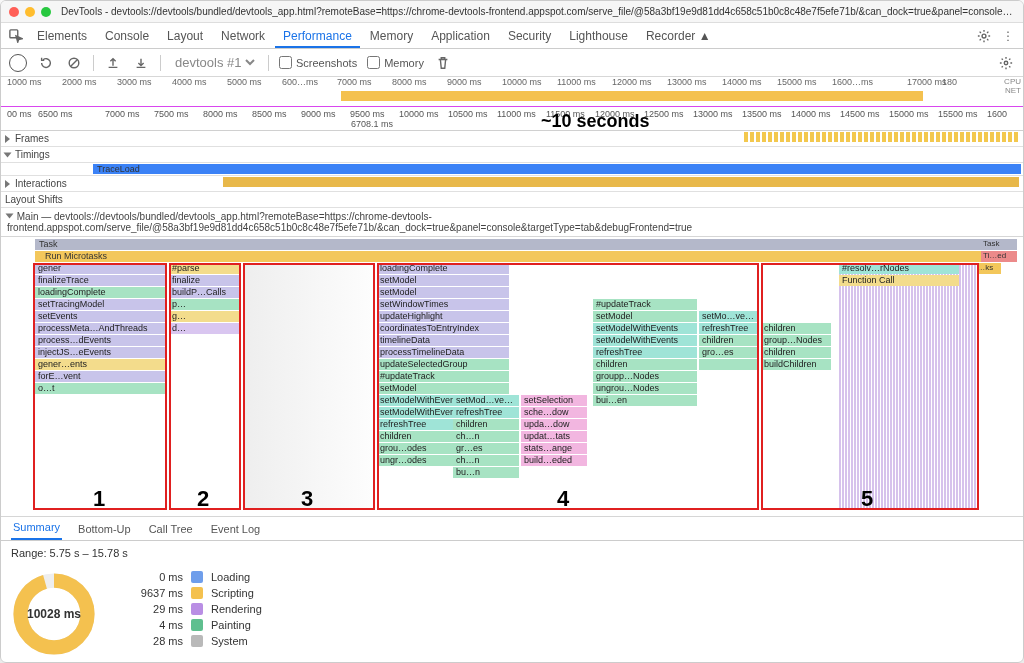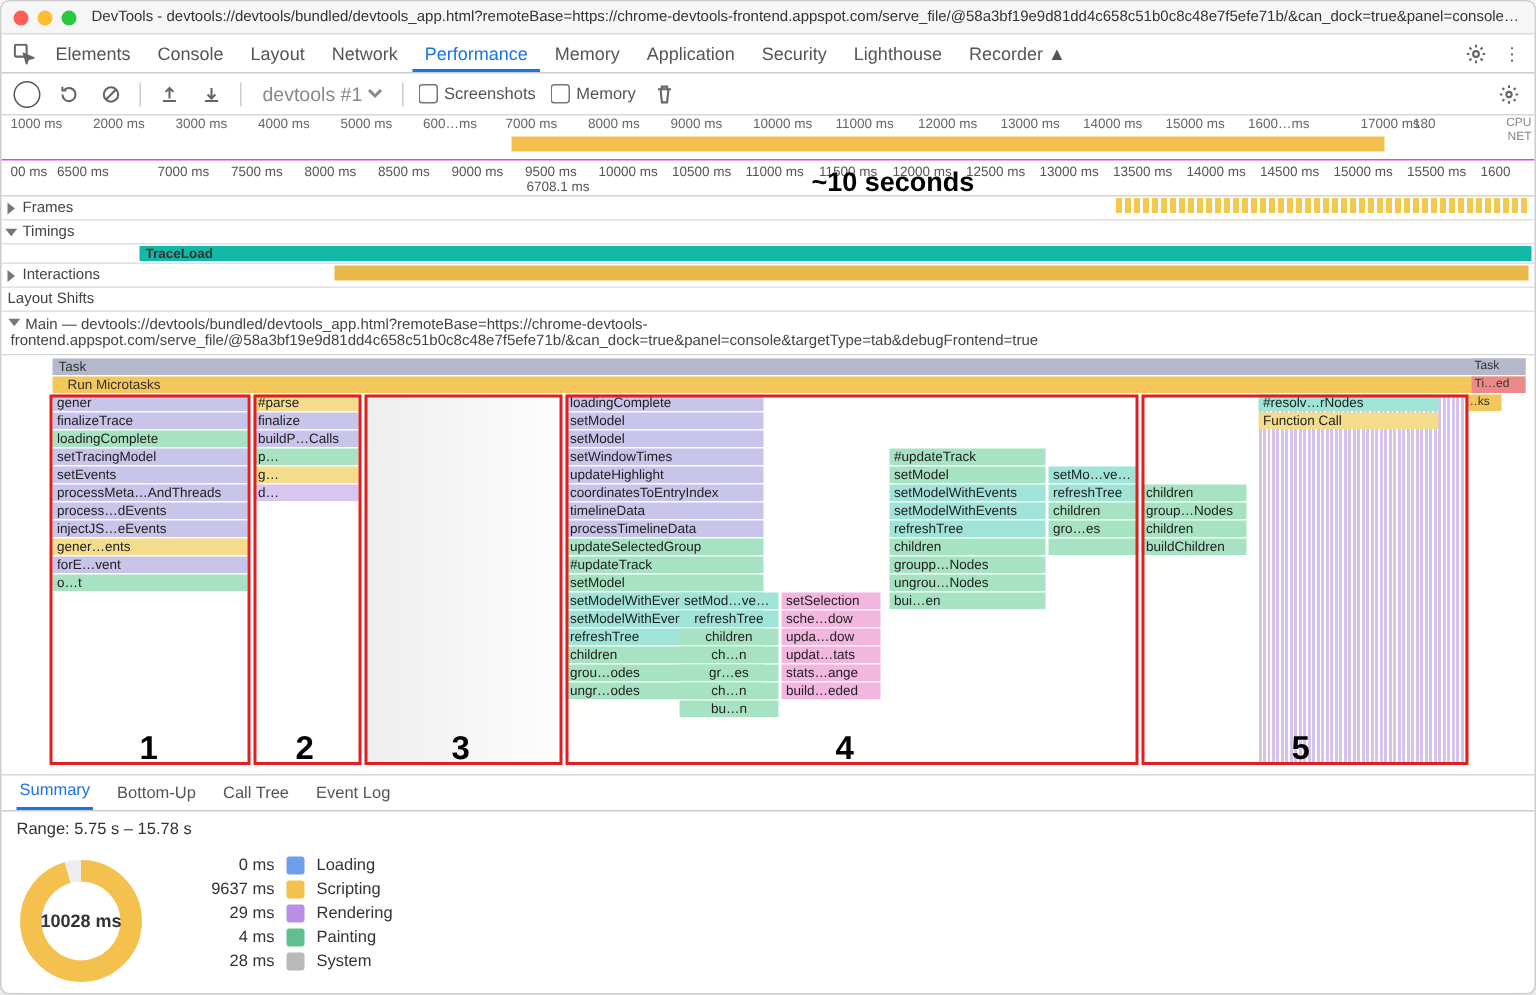--- a/index.html
+++ b/index.html
@@ -34,21 +34,21 @@
   .ruler2 .tick { position:absolute; top:2px; font-size:9px; color:#555;}
   .ruler2 .center { position:absolute; top:12px; font-size:9px; color:#555;}
   .bigtext { position:absolute; top:4px; left:540px; font-size:18px; font-weight:600; color:#000;}
   
   .track { display:flex; border-bottom:1px solid #e0e0e0; font-size:10px;}
   .track .tname { width:92px; padding:2px 4px; color:#444; display:flex; align-items:center; gap:3px;}
   .track .tcontent { flex:1; position:relative; height:12px;}
   .chev { display:inline-block; width:0; height:0; border-top:4px solid transparent; border-bottom:4px solid transparent; border-left:5px solid #777; margin-right:2px;}
   .chev.down { transform:rotate(90deg);}
   .frames-stripes { position:absolute; right:4px; left:70%; top:1px; bottom:1px; background: repeating-linear-gradient(90deg,#f3c84e 0 4px,#fff 4px 6px); }
-  .traceload { position:absolute; left:0; right:2px; top:1px; bottom:1px; background:#14b8a6; font-size:9px; padding-left:4px; color:#333;font-weight:bold;}
+  .traceload { position:absolute; left:0; right:2px; top:1px; bottom:1px; background:#3b82f6; font-size:9px; padding-left:4px; color:#333;}
   .interbar { position:absolute; left:130px; right:4px; top:1px; bottom:1px; background:#e8b84a;}
   
   .mainhdr { padding:3px 6px; font-size:10px; color:#444; border-bottom:1px solid #d6d6d6; background:#fff;}
   
   .flame { position:relative; height:280px; border-bottom:1px solid #d6d6d6; overflow:hidden; background:#fff;}
   .taskbar { position:absolute; left:34px; right:6px; top:2px; height:11px; background:#b4b8ca; font-size:9px; padding-left:4px; color:#333;}
   .micro   { position:absolute; left:34px; right:6px; top:14px; height:11px; background:#f3c75b; font-size:9px; padding-left:10px; color:#333;}
   .rtask   { position:absolute; right:6px; top:2px; width:36px; height:11px; background:#b4b8ca; font-size:8px; padding-left:2px;}
   .rtied   { position:absolute; right:6px; top:14px; width:36px; height:11px; background:#ec8a8a; font-size:8px; padding-left:2px;}
   .ruks    { position:absolute; right:22px; top:26px; width:36px; height:11px; background:#f3c75b; font-size:8px; padding-left:2px;}
@@ -306,21 +306,21 @@
       <div class="row grn">updateSelectedGroup</div>
       <div class="row grn">#updateTrack</div>
       <div class="row grn">setModel</div>
       <div class="row teal">setModelWithEvents</div>
       <div class="row teal">setModelWithEvents</div>
       <div class="row teal">refreshTree</div>
       <div class="row grn">children</div>
       <div class="row grn">grou…odes</div>
       <div class="row grn">ungr…odes</div>
     </div>
-  <div class="col" style="left:452px; width:66px; top:158px;text-align:center;" id="col4b">
+  <div class="col" style="left:452px; width:66px; top:158px;" id="col4b">
       <div class="row teal">setMod…vents</div>
       <div class="row teal">refreshTree</div>
       <div class="row grn">children</div>
       <div class="row grn">ch…n</div>
       <div class="row grn">gr…es</div>
       <div class="row grn">ch…n</div>
       <div class="row grn">bu…n</div>
     </div>
   <div class="col" style="left:520px; width:66px; top:158px;" id="col4c">
       <div class="row pnk">setSelection</div>

